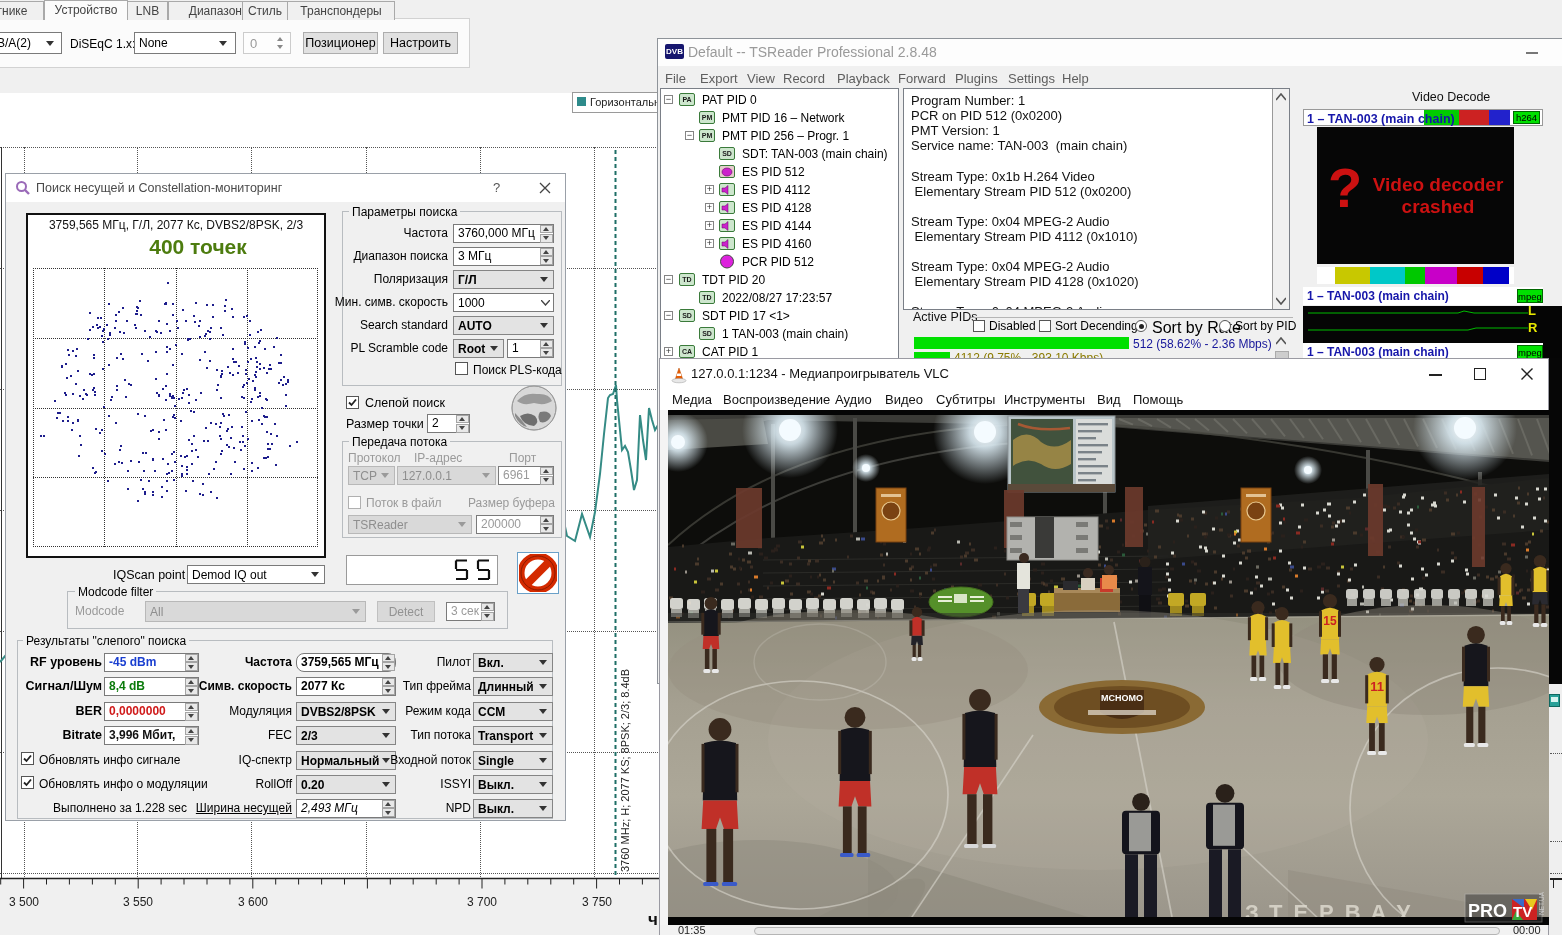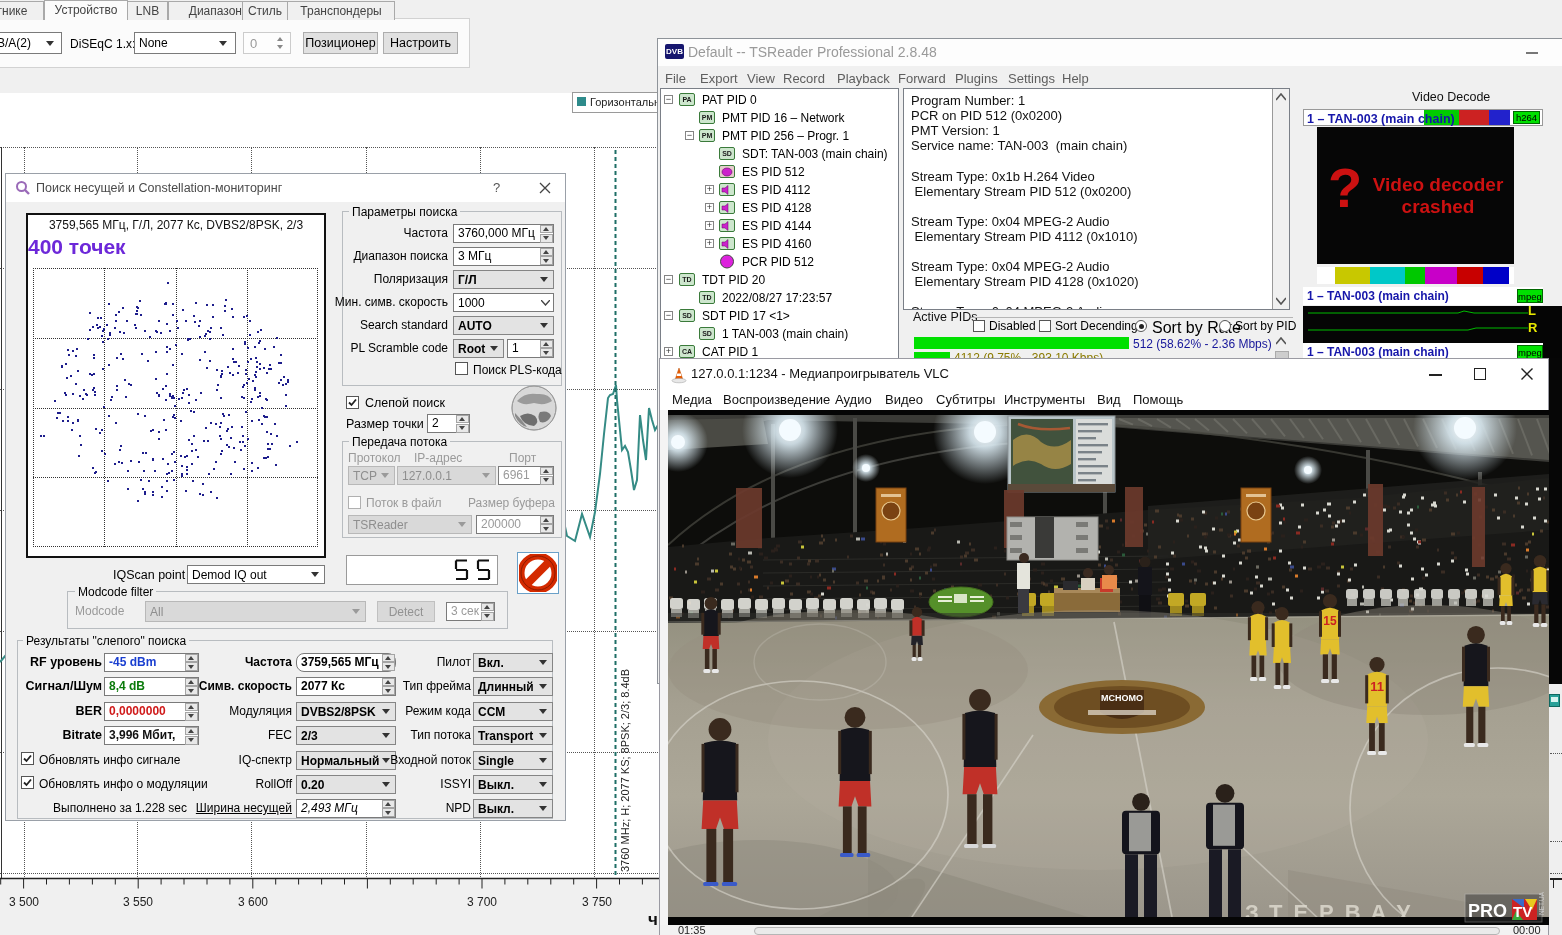--- a/index.html
+++ b/index.html
@@ -87,21 +87,21 @@
       <circle cx="6.5" cy="6.5" r="4.5" fill="none" stroke="#9a6ab8" stroke-width="2"></circle>
       <line x1="10" y1="10" x2="14" y2="14" stroke="#9a6ab8" stroke-width="2.4"></line>
     </svg>
     <div class="ab" style="left:30px;top:7px;font-size:12.5px;color:#4a4a4a;">Поиск несущей и Constellation-мониторинг</div>
     <div class="ab" style="left:487px;top:6px;font-size:13px;color:#555;">?</div>
     <svg class="ab" style="left:533px;top:8px;" width="12" height="12" viewBox="0 0 12 12">
       <path d="M1,1 L11,11 M11,1 L1,11" stroke="#444" stroke-width="1.3"></path>
     </svg>
     <div class="ab" style="left:20px;top:39px;width:300px;height:345px;background:#fff;border:2px solid #111;"></div>
     <div class="ab" style="left:22px;top:44px;width:296px;text-align:center;font-size:12px;color:#111;">3759,565 МГц, Г/Л, 2077 Кс, DVBS2/8PSK, 2/3</div>
-    <div class="ab" style="left:22px;top:61px;width:340px;text-align:left;font-size:21px;font-weight:bold;color:#6d28d9;">400 точек</div>
+    <div class="ab" style="left:22px;top:61px;width:340px;text-align:center;font-size:21px;font-weight:bold;color:#4d7c0f;">400 точек</div>
     <div class="ab" style="left:27px;top:94px;width:285px;height:279px;border:1px dotted #333;"></div>
     <div class="dot-v" style="left:98px;top:94px;height:279px;border-left-color:#333;"></div>
     <div class="dot-v" style="left:170px;top:94px;height:279px;border-left-color:#333;"></div>
     <div class="dot-v" style="left:241px;top:94px;height:279px;border-left-color:#333;"></div>
     <div class="dot-h" style="left:27px;top:164px;width:285px;border-top-color:#333;"></div>
     <div class="dot-h" style="left:27px;top:234px;width:285px;border-top-color:#333;"></div>
     <div class="dot-h" style="left:27px;top:303px;width:285px;border-top-color:#333;"></div>
     <svg class="ab" style="left:0;top:0;" width="561" height="648">
       <path d="M214 280h2M110 212h2M152 222h2M214 249h2M245 289h2M262 195h2M194 219h2M215 277h2M199 160h2M103 159h2M172 225h2M73 262h2M71 247h2M131 134h2M69 210h2M138 320h2M170 147h2M257 242h2M69 182h2M138 157h2M71 246h2M51 239h2M149 178h2M218 132h2M159 212h2M184 237h2M167 278h2M265 270h2M238 168h2M146 318h2M254 156h2M174 282h2M87 181h2M131 240h2M260 199h2M96 168h2M210 196h2M200 131h2M236 268h2M217 242h2M166 223h2M220 257h2M200 194h2M165 280h2M227 274h2M50 244h2M213 253h2M203 165h2M211 211h2M150 219h2M243 147h2M114 272h2M60 204h2M180 293h2M237 143h2M159 129h2M165 224h2M161 290h2M34 262h2M89 298h2M191 283h2M248 173h2M113 158h2M135 180h2M166 130h2M183 165h2M274 206h2M249 198h2M214 265h2M206 131h2M276 211h2M85 201h2M210 216h2M253 190h2M218 137h2M146 286h2M160 307h2M221 193h2M87 184h2M244 185h2M152 221h2M237 224h2M97 233h2M121 297h2M187 142h2M167 306h2M58 219h2M258 175h2M66 220h2M66 249h2M253 195h2M272 189h2M257 194h2M213 262h2M167 241h2M253 167h2M109 147h2M277 203h2M72 282h2M225 135h2M77 216h2M136 279h2M122 210h2M144 257h2M290 268h2M259 284h2M175 180h2M109 249h2M160 317h2M62 181h2M222 241h2M283 272h2M261 270h2M203 187h2M87 200h2M220 271h2M224 264h2M182 266h2M171 154h2M207 295h2M166 243h2M202 300h2M257 284h2M76 225h2M79 220h2M101 307h2M97 155h2M245 247h2M163 175h2M225 253h2M112 138h2M146 285h2M102 242h2M281 206h2M240 209h2M251 223h2M73 222h2M260 226h2M165 223h2M175 292h2M166 141h2M243 161h2M248 216h2M149 205h2M86 153h2M237 295h2M214 154h2M70 175h2M130 140h2M199 254h2M198 178h2M95 162h2M259 225h2M59 221h2M260 258h2M235 253h2M196 310h2M48 227h2M128 151h2M163 220h2M163 157h2M175 224h2M129 140h2M86 216h2M234 276h2M279 210h2M219 126h2M196 321h2M228 288h2M245 297h2M238 170h2M226 185h2M214 224h2M137 297h2M132 288h2M166 191h2M223 199h2M138 318h2M253 222h2M89 255h2M209 250h2M239 196h2M88 218h2M249 203h2M91 154h2M55 193h2M160 178h2M100 151h2M214 203h2M115 289h2M272 209h2M134 306h2M209 288h2M227 188h2M270 164h2M189 276h2M236 262h2M96 195h2M74 271h2M98 280h2M146 321h2M101 165h2M156 285h2M37 262h2M189 226h2M53 239h2M138 242h2M240 142h2M201 267h2M263 191h2M176 136h2M260 243h2M232 192h2M222 273h2M134 141h2M110 216h2M180 296h2M152 258h2M94 144h2M175 302h2M133 127h2M119 223h2M162 299h2M168 232h2M129 154h2M159 130h2M237 211h2M179 317h2M131 327h2M178 283h2M264 195h2M193 320h2M216 240h2M251 158h2M274 181h2M231 199h2M141 187h2M124 287h2M159 256h2M251 294h2M203 158h2M252 246h2M241 188h2M177 216h2M166 222h2M215 200h2M252 169h2M242 205h2M150 158h2M245 225h2M90 151h2M165 297h2M250 188h2M158 130h2M81 165h2M113 276h2M185 270h2M182 229h2M248 214h2M155 323h2M105 223h2M175 300h2M120 147h2M109 141h2M136 315h2M160 150h2M168 288h2M66 177h2M253 219h2M193 163h2M261 283h2M226 143h2M152 265h2M236 213h2M86 294h2M160 300h2M258 284h2M186 307h2M185 277h2M108 154h2M146 256h2M139 279h2M163 222h2M83 200h2M197 267h2M148 297h2M121 315h2M93 259h2M88 299h2M174 247h2M204 154h2M56 247h2M124 211h2M263 275h2M80 221h2M87 214h2M104 226h2M204 318h2M281 208h2M214 202h2M83 156h2M181 166h2M216 161h2M180 282h2M95 277h2M154 159h2M118 206h2M193 186h2M71 197h2M95 256h2M117 159h2M255 234h2M175 302h2M61 247h2M238 272h2M241 265h2M258 243h2M160 173h2M255 250h2M248 201h2M279 221h2M210 324h2M267 173h2M176 219h2M224 300h2M198 162h2M249 184h2M88 221h2M187 262h2M116 134h2M181 165h2M103 161h2M59 190h2M269 291h2M192 152h2M61 176h2M65 256h2M268 250h2M83 139h2M166 224h2M116 185h2M241 174h2M166 223h2M233 268h2M102 191h2M114 180h2M226 201h2M221 255h2M189 129h2M244 228h2M108 290h2M250 193h2M180 215h2M168 244h2M55 192h2M110 184h2M206 143h2M157 246h2M160 200h2M61 243h2M180 300h2M239 238h2M130 137h2M155 313h2M188 148h2M91 144h2M279 232h2M161 109h2M226 175h2M229 188h2M102 130h2M130 133h2M152 147h2M185 290h2M215 197h2M204 249h2M167 224h2M96 157h2M264 260h2M201 157h2M270 262h2M274 189h2M187 238h2M93 153h2M142 307h2M169 171h2M159 226h2M149 157h2M246 207h2M156 215h2M179 147h2M64 202h2M261 275h2M235 223h2M182 221h2M193 147h2M112 288h2M239 200h2M143 163h2" stroke="#1d1d8c" stroke-width="2" fill="none"></path>
     </svg>

